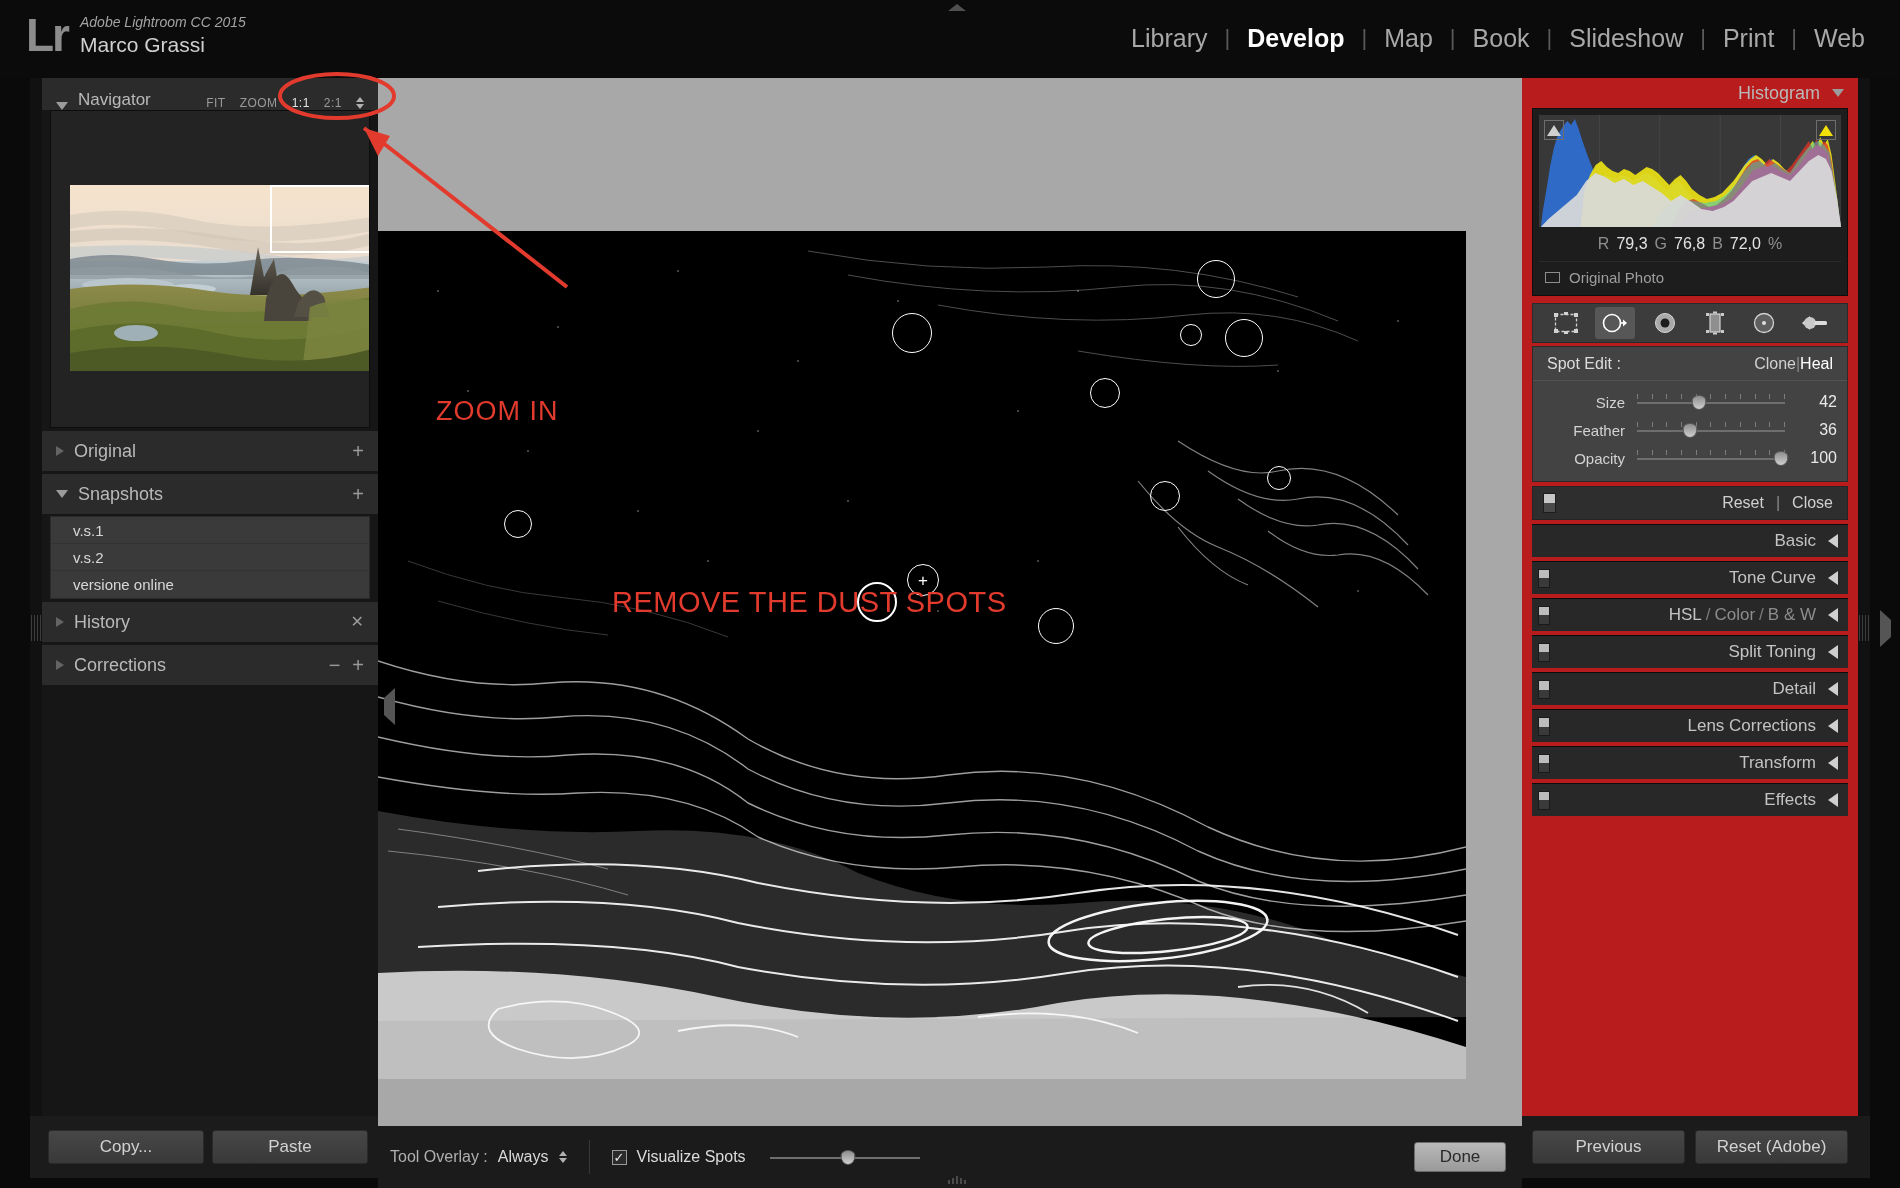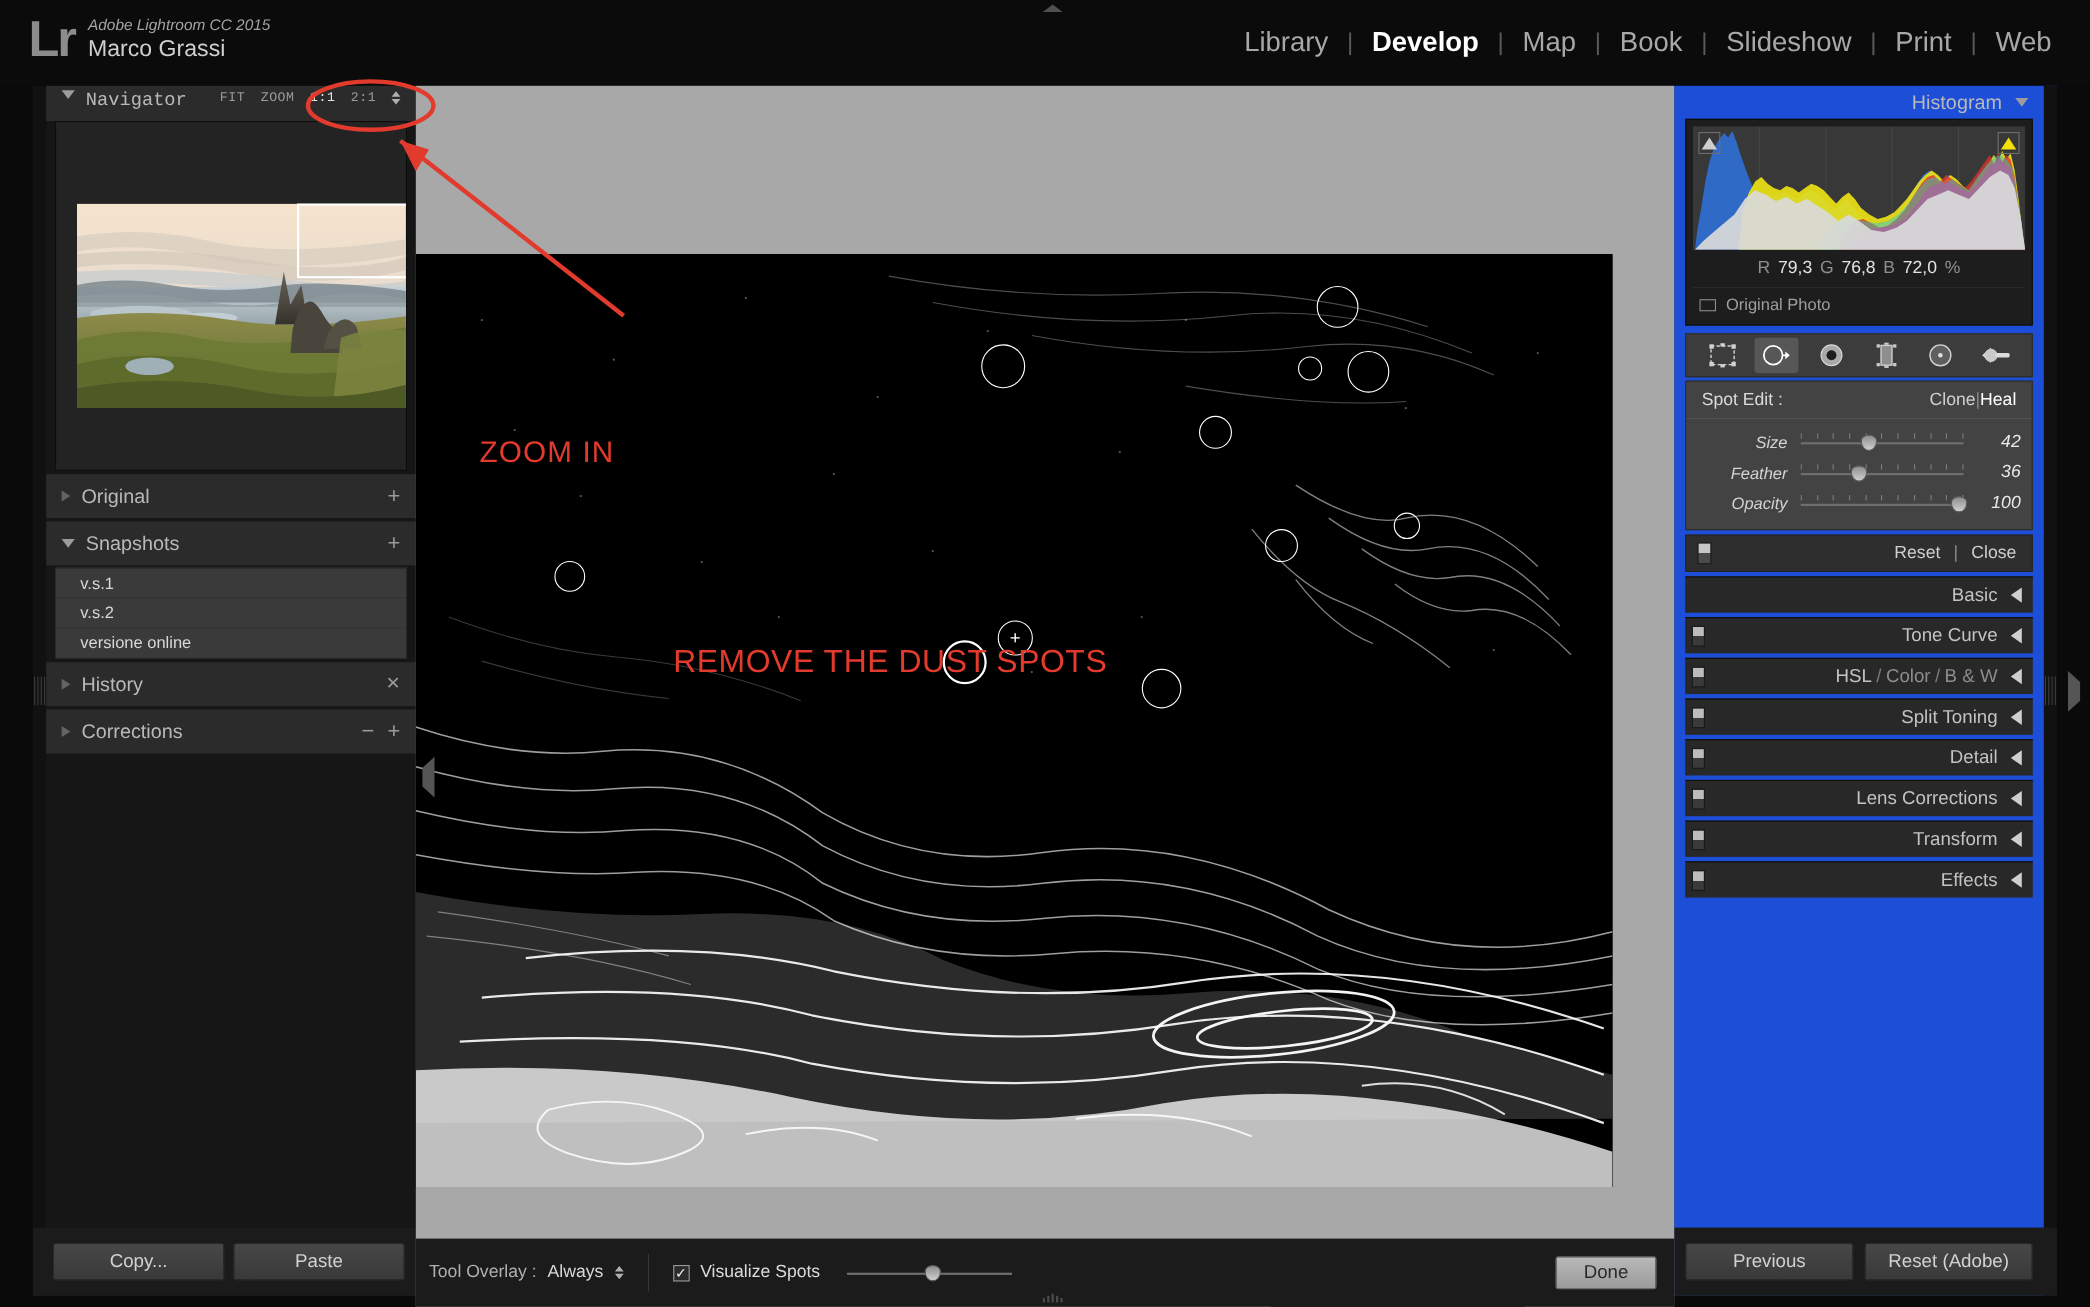--- a/index.html
+++ b/index.html
@@ -53,22 +53,22 @@
     position: absolute; left: 30px; top: 78px; width: 348px; height: 1100px;
     background: #161616;
   }
   .lp-grip {
     position: absolute; left: 0px; top: 0px; width: 12px; height: 1100px;
     background: #111; display:flex; align-items:center; justify-content:center; gap:2px;
   }
   .lp-grip i { display:block; width:1px; height: 26px; background:#3d3d3d; }
 
   .panel-header {
-    height: 32px; display: flex; align-items: flex-start;
-    padding: 4px 14px 0 14px; background: #2b2b2b; position: relative; font-family: Liberation Mono, monospace;
+    height: 32px; display: flex; align-items: flex-end;
+    padding: 16px 14px 0 14px; background: #2b2b2b; position: relative;
   }
   .ph-tri-down {
     width:0;height:0;border-left:6px solid transparent;border-right:6px solid transparent;
     border-top:8px solid #9c9c9c; margin-right: 10px;
   }
   .ph-tri-right {
     width:0;height:0;border-top:5px solid transparent;border-bottom:5px solid transparent;
     border-left:8px solid #6e6e6e; margin-right: 10px; opacity:.85;
   }
   .ph-title { font-size: 17px; color: #b9b9b9; }
@@ -118,21 +118,21 @@
   }
   .lp-btn {
     flex:1; height: 34px; background: linear-gradient(#474747,#393939);
     border:1px solid #2a2a2a; border-radius: 3px; color:#d2d2d2;
     font-size: 17px; display:flex; align-items:center; justify-content:center; cursor:pointer;
   }
 
   
   .rightpanel {
     position: absolute; right: 30px; top: 78px; width: 348px; height: 1100px;
-    background: #1d4ed8;
+    background: #b91c1c;
   }
   .rp-grip {
     position: absolute; right: 0px; top: 0px; width: 12px; height: 1100px;
     background: #111; display:flex; align-items:center; justify-content:center; gap:2px;
   }
   .rp-grip i { display:block; width:1px; height: 26px; background:#3d3d3d; }
 
   .hist-header {
     height: 30px; display:flex; align-items:center; justify-content:flex-end;
     padding-right: 26px; gap: 12px;
@@ -178,21 +178,21 @@
     height: 34px; display:flex; align-items:center; padding: 0 14px;
     border-bottom: 1px solid #525252;
   }
   .spot-title { font-size: 16px; color:#dcdcdc; }
   .spot-modes { margin-left:auto; display:flex; align-items:flex-end; }
   .spot-mode { font-size: 16px; color:#d0d0d0; cursor:pointer; }
   .spot-mode.active { color:#ffffff; }
   .spot-sep { color:#8a8a8a; }
 
   .slider-row {
-    display:flex; align-items:center; height: 26px; padding: 0 10px 0 0; margin-top:2px;font-style:italic;
+    display:flex; align-items:center; height: 26px; padding: 0 10px 0 0; margin-top:2px;
   }
   .sl-label { width: 104px; text-align:right; font-size:15px; color:#d2d2d2; padding-right: 12px; }
   .sl-track { position:relative; flex:1; height: 18px; }
   .sl-line { position:absolute; left:0; right:0; top:9px; height:2px; background:#6e6e6e; }
   .sl-ticks { position:absolute; left:0; right:0; top:1px; height:5px; display:flex; justify-content:space-between; }
   .sl-ticks i { width:1px; height:5px; background:#7c7c7c; display:block; }
   .sl-knob {
     position:absolute; top:2px; width: 15px; height: 15px;
     background: linear-gradient(#cfcfcf,#8e8e8e); border-radius: 50% 50% 50% 50%/60% 60% 40% 40%;
     transform: translateX(-50%) rotate(180deg); border:1px solid #5c5c5c;

